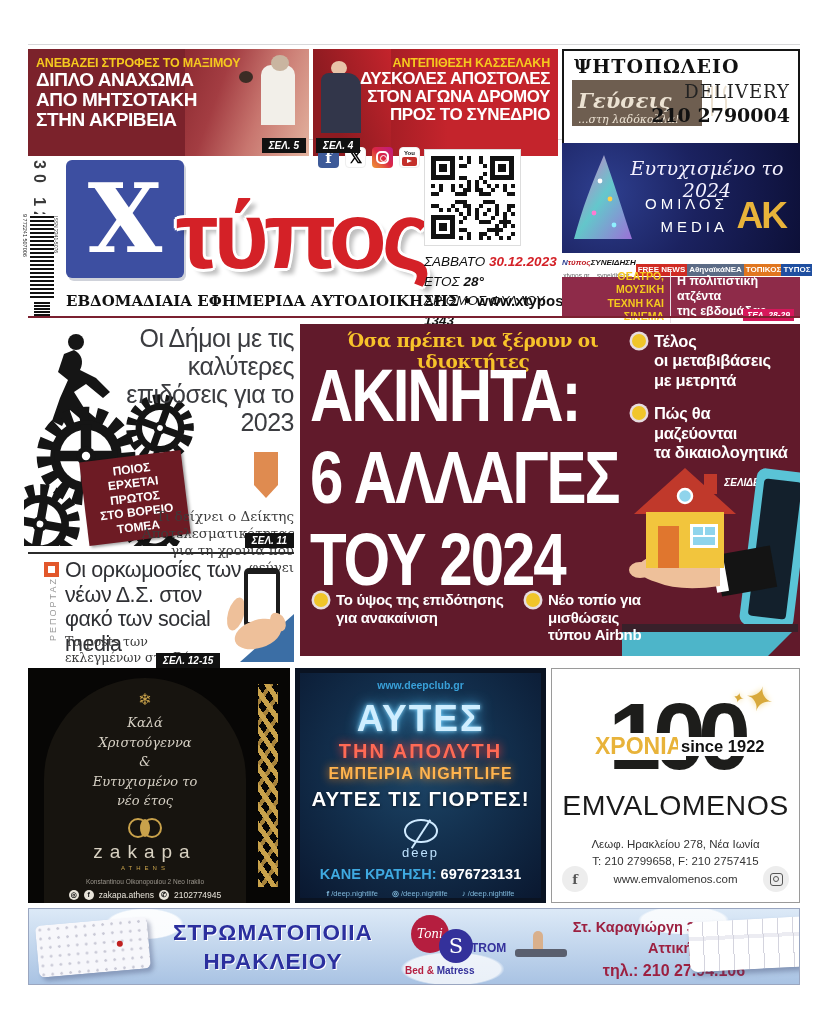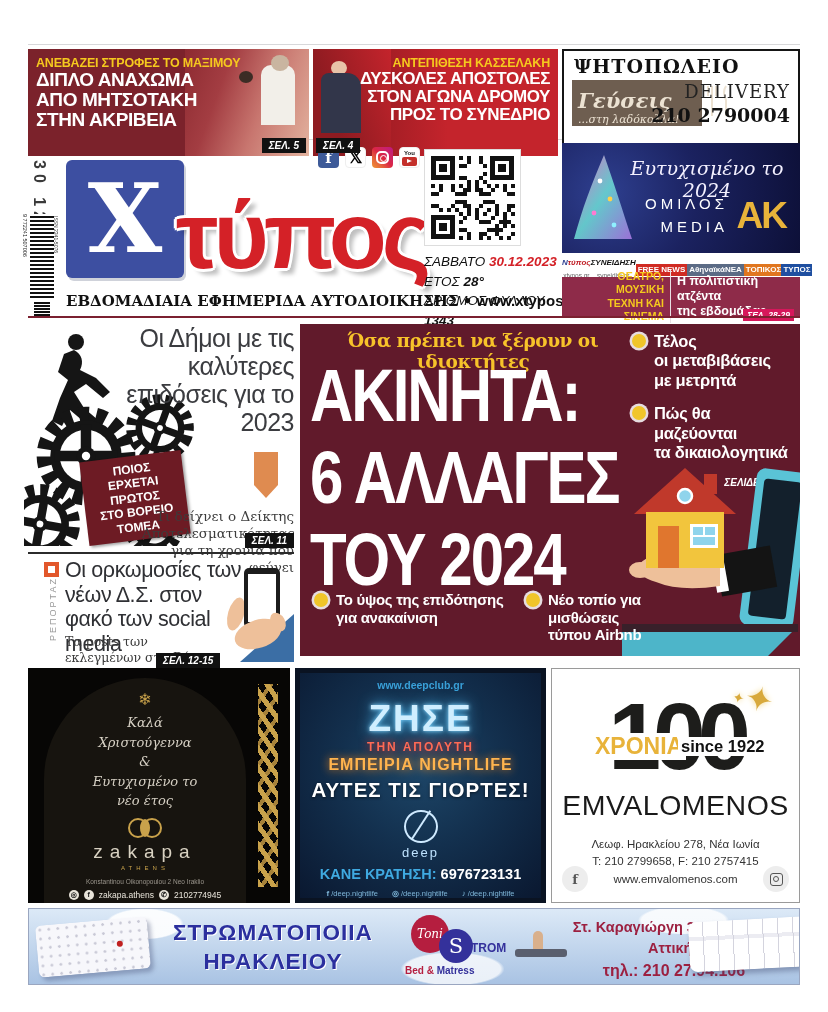--- a/index.html
+++ b/index.html
@@ -177,21 +177,21 @@
   .zsocial{color:#e8e4da;font-size:8.5px;margin-top:5px;display:flex;align-items:center;gap:5px;}
   .zdot{display:inline-flex;width:10px;height:10px;border-radius:50%;background:#e8e4da;color:#111;
      font-size:7px;align-items:center;justify-content:center;font-weight:bold;}
 
   .add{left:295px;top:668px;width:251px;height:235px;box-sizing:border-box;border:5px solid #0a1322;
      background:radial-gradient(circle at 50% 42%,#1d4668 0%,#13304e 45%,#0a1830 100%);
      display:flex;flex-direction:column;align-items:center;padding-top:6px;overflow:hidden;}
   .durl{color:#39a0d8;font-weight:bold;font-size:10.5px;}
   .d1{color:#cfeeff;font-weight:bold;font-size:37px;letter-spacing:2px;line-height:1.1;margin-top:8px;
      text-shadow:0 0 14px #4fc3ff,0 0 4px #9fe0ff;}
-  .d2{color:#ff6a55;font-weight:bold;font-size:12px;letter-spacing:2px;text-shadow:0 0 10px #ff3b2a;}
+  .d2{color:#ff6a55;font-weight:bold;font-size:20px;letter-spacing:2px;text-shadow:0 0 10px #ff3b2a;}
   .d3{color:#ffb44e;font-weight:bold;font-size:16px;letter-spacing:1px;text-shadow:0 0 10px #ff8c1a;margin-top:2px;}
   .d4{color:#fff;font-weight:bold;font-size:20.5px;letter-spacing:1px;margin-top:4px;text-shadow:0 1px 3px rgba(0,0,0,.6);}
   .deep-logo{width:30px;height:30px;border:2px solid #cfeaff;border-radius:50%;position:relative;margin-top:8px;}
   .deep-logo:after{content:'';position:absolute;left:14px;top:-4px;width:2px;height:34px;background:#cfeaff;transform:rotate(33deg);}
   .dbrand{color:#bfe3ff;font-size:13px;letter-spacing:2px;margin-top:2px;}
   .dbook{margin-top:6px;font-weight:bold;font-size:14.5px;}
   .dbook .lab{color:#3fa9e0;} .dbook .num{color:#fff;}
   .dsoc{display:flex;gap:14px;margin-top:7px;color:#7fb6d8;font-size:7.5px;align-items:center;}
   .dsoc .ic{font-size:8px;font-weight:bold;}
 
@@ -613,21 +613,21 @@
         <span class="zdot">f</span>
         <span>zakapa.athens</span>
         <span class="zdot">✆</span>
         <span>2102774945</span>
       </div>
     </div>
   </div>
 
   <div class="abs add">
     <div class="durl">www.deepclub.gr</div>
-    <div class="d1">ΖΗΣΕ</div>
+    <div class="d1">ΑΥΤΕΣ</div>
     <div class="d2">ΤΗΝ ΑΠΟΛΥΤΗ</div>
     <div class="d3">ΕΜΠΕΙΡΙΑ NIGHTLIFE</div>
     <div class="d4">ΑΥΤΕΣ ΤΙΣ ΓΙΟΡΤΕΣ!</div>
     <div class="deep-logo"></div>
     <div class="dbrand">deep</div>
     <div class="dbook">
       <span class="lab">ΚΑΝΕ ΚΡΑΤΗΣΗ:</span>
       <span class="num">6976723131</span>
     </div>
     <div class="dsoc">

